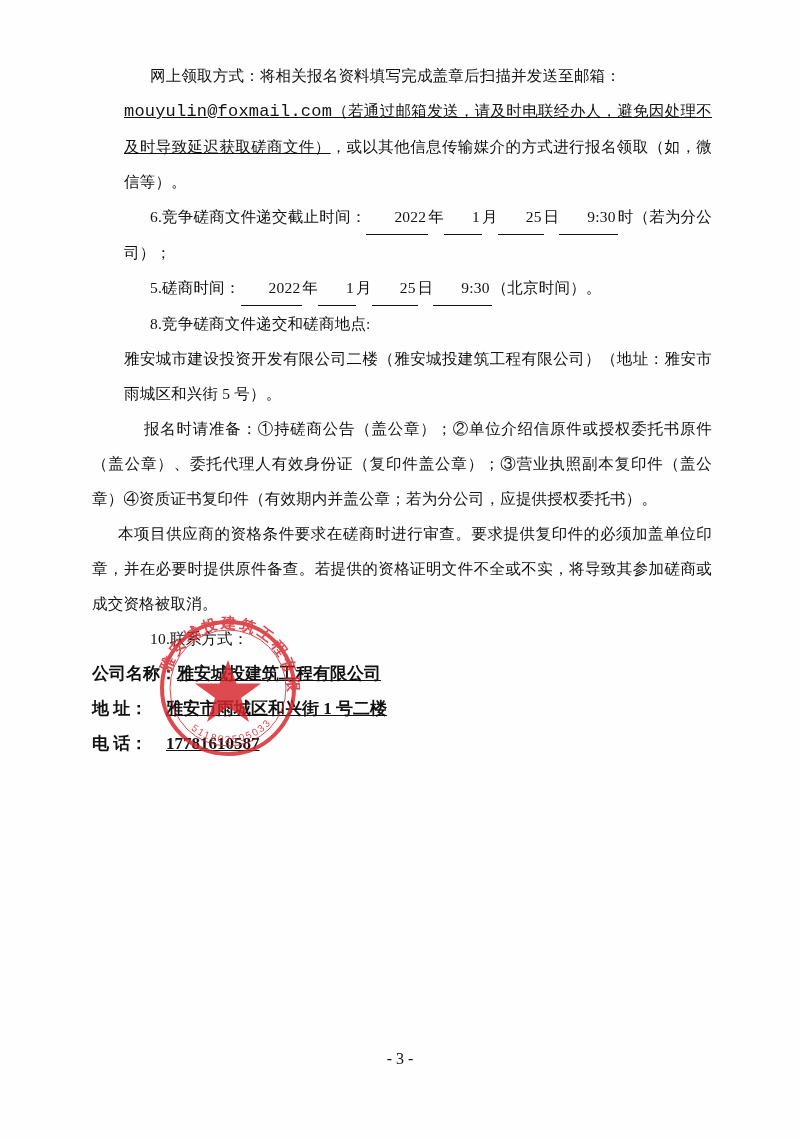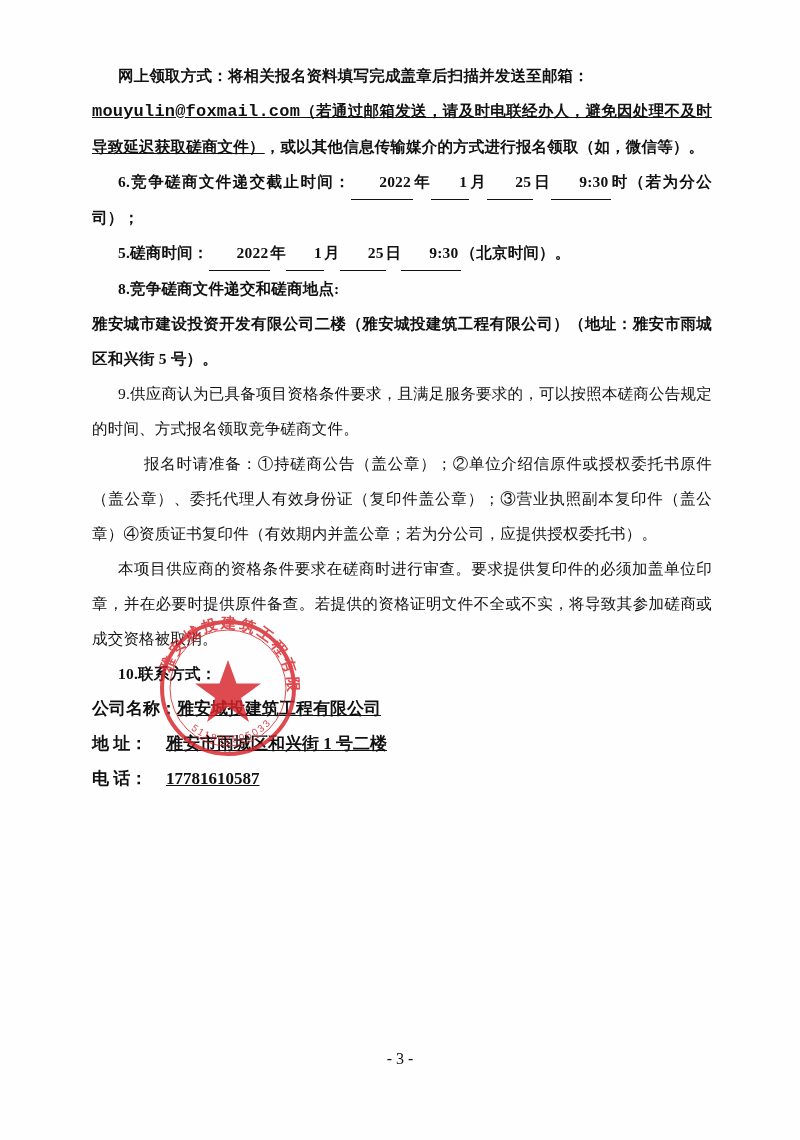--- a/index.html
+++ b/index.html
@@ -30,21 +30,22 @@
   }
   p {
     margin: 0 0 0 0;
     font-size: 15.5px;
     line-height: 35px;
     text-align: justify;
     text-justify: inter-ideograph;
     letter-spacing: 0.2px;
   }
   .bold {
-    font-weight: bold;
+    font-weight: normal;
+    margin-left: 32px;
   }
   .indent1 {
     text-indent: 26px;
   }
   .indent2 {
     text-indent: 52px;
   }
   .u {
     text-decoration: underline;
   }
@@ -105,21 +106,20 @@
     <p class="bold"><span class="mono">mouyulin@foxmail.com</span><span class="u">（若通过邮箱发送，请及时电联经办人，避免因处理不及时导致延迟获取磋商文件）</span><span>，或以其他信息传输媒介的方式进行报名领取（如，微信等）。</span></p>
 
     <p class="indent1 bold"><span>6.竞争磋商文件递交截止时间：</span><span class="fill" style="min-width:40px">2022</span><span>年</span><span class="fill" style="min-width:16px">1</span><span>月</span><span class="fill" style="min-width:20px">25</span><span>日</span><span class="fill" style="min-width:34px">9:30</span><span>时（若为分公司）；</span></p>
 
     <p class="indent1 bold"><span>5.磋商时间：</span><span class="fill" style="min-width:40px">2022</span><span>年</span><span class="fill" style="min-width:20px">1</span><span>月</span><span class="fill" style="min-width:20px">25</span><span>日</span><span class="fill" style="min-width:34px">9:30</span><span>（北京时间）。</span></p>
 
     <p class="indent1 bold">8.竞争磋商文件递交和磋商地点:</p>
 
     <p class="bold">雅安城市建设投资开发有限公司二楼（雅安城投建筑工程有限公司）（地址：雅安市雨城区和兴街 5 号）。</p>
 
-    <p class="indent1">9.供应商认为已具备项目资格条件要求，且满足服务要求的，可以按照本磋商公告规定的时间、方式报名领取竞争磋商文件。</p>
 
     <p class="indent2">报名时请准备：①持磋商公告（盖公章）；②单位介绍信原件或授权委托书原件（盖公章）、委托代理人有效身份证（复印件盖公章）；③营业执照副本复印件（盖公章）④资质证书复印件（有效期内并盖公章；若为分公司，应提供授权委托书）。</p>
 
     <p class="indent1">本项目供应商的资格条件要求在磋商时进行审查。要求提供复印件的必须加盖单位印章，并在必要时提供原件备查。若提供的资格证明文件不全或不实，将导致其参加磋商或成交资格被取消。</p>
 
     <p class="indent1 bold">10.联系方式：</p>
 
     <div class="contact-block">
       <div class="contact-line"><span class="lbl">公司名称：</span><span>雅安城投建筑工程有限公司</span></div>
       <div class="contact-line"><span class="lbl" style="width:74px;display:inline-block">地  址：</span><span>雅安市雨城区和兴街 1 号二楼</span></div>

